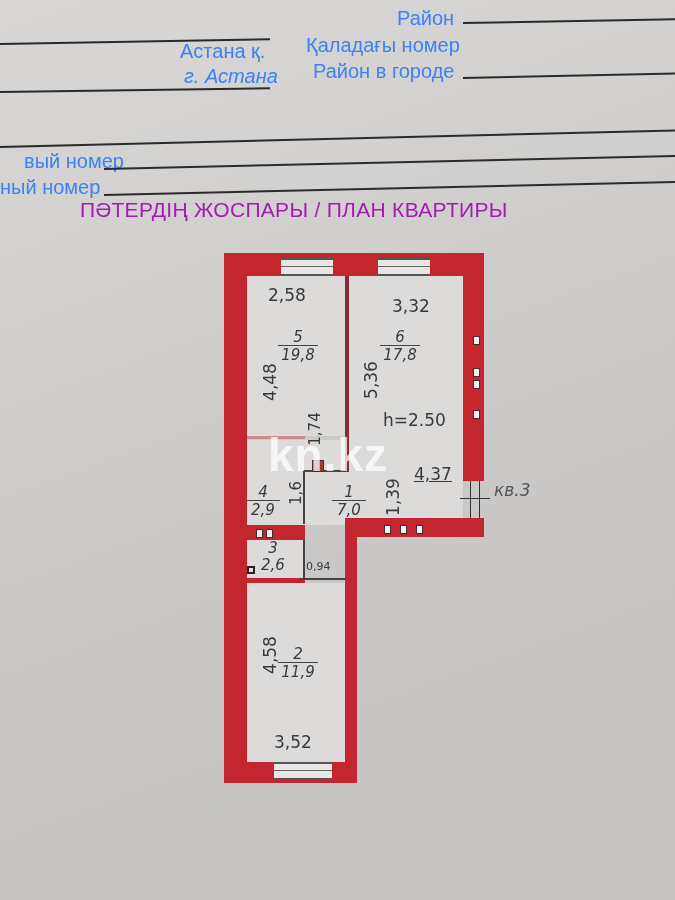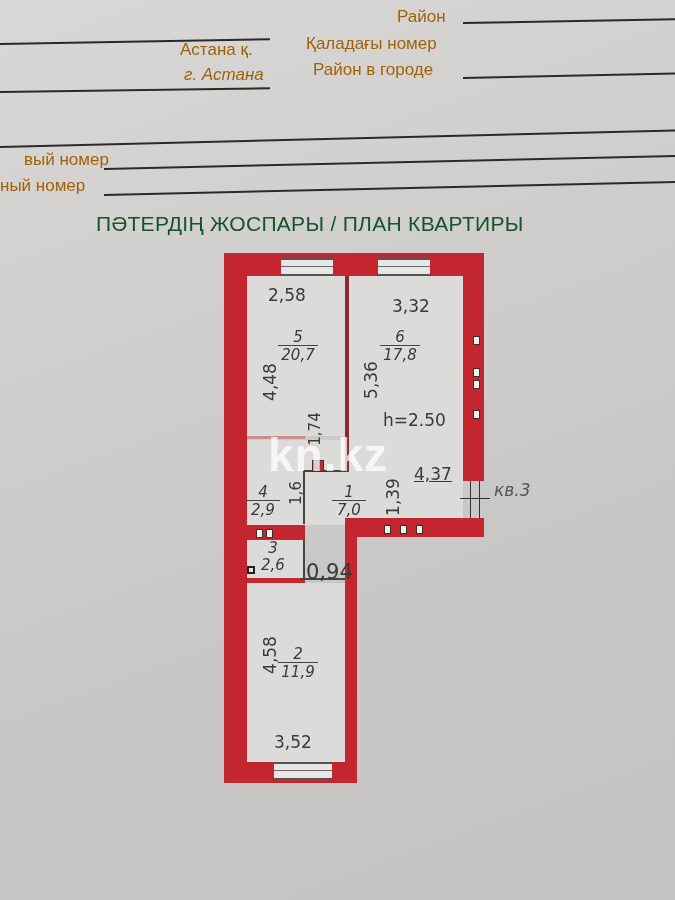--- a/index.html
+++ b/index.html
@@ -3,23 +3,23 @@
 <meta charset="utf-8">
 <style>
   html, body { margin:0; padding:0; }
   body {
     width:675px; height:900px; overflow:hidden; position:relative;
     background: linear-gradient(160deg, #d9d8d6 0%, #cfcecc 35%, #c9c8c6 60%, #c4c3c1 100%);
     font-family: "Liberation Sans", sans-serif;
     color:#1e1e1e;
   }
   .abs { position:absolute; }
-  .lbl { position:absolute; font-size:17px; white-space:nowrap; color:#a16207; }
+  .lbl { position:absolute; font-size:20px; white-space:nowrap; color:#3b82f6; }
   .line { position:absolute; height:2px; background:#2a2a2a; transform-origin:left center; }
-  .title { position:absolute; left:80px; top:212px; font-size:21px; letter-spacing:0.3px; color:#14532d; white-space:nowrap;margin-left:16px; }
+  .title { position:absolute; left:80px; top:198px; font-size:21px; letter-spacing:0.3px; color:#a21caf; white-space:nowrap; }
 
   .wall { position:absolute; background:#c4262f; }
   .thin { position:absolute; background:#7a2a2e; }
   .win { position:absolute; background:#e8e6e4; border-top:2px solid #555; border-bottom:2px solid #555; box-sizing:border-box; }
   .win::after { content:""; position:absolute; left:0; right:0; top:45%; height:1px; background:#666; }
   .room { position:absolute; background:#dcdbd9; }
   .dim { position:absolute; font-size:17px; color:#3a3a3a; white-space:nowrap; font-family:"DejaVu Sans", sans-serif; }
   .rot { transform:rotate(-90deg); transform-origin:center center; }
   .roomnum { position:absolute; text-align:center; font-size:15px; color:#3a3a3a; font-style:italic; font-family:"DejaVu Sans", sans-serif; }
   .roomnum .n { display:block; border-bottom:1px solid #444; line-height:15px; }
@@ -97,21 +97,21 @@
   <div class="vent" style="left:473px; top:380px;"></div>
   <div class="vent" style="left:473px; top:410px;"></div>
   <div class="vent" style="left:384px; top:525px;"></div>
   <div class="vent" style="left:400px; top:525px;"></div>
   <div class="vent" style="left:416px; top:525px;"></div>
   <div class="vent" style="left:256px; top:529px;"></div>
   <div class="vent" style="left:266px; top:529px;"></div>
 
   <div class="roomnum" style="left:278px; top:330px; width:40px;">
     <span class="n">5</span>
-    <span class="a">20,7</span>
+    <span class="a">19,8</span>
   </div>
   <div class="roomnum" style="left:380px; top:330px; width:40px;">
     <span class="n">6</span>
     <span class="a">17,8</span>
   </div>
   <div class="roomnum" style="left:246px; top:485px; width:34px;">
     <span class="n">4</span>
     <span class="a">2,9</span>
   </div>
   <div class="roomnum" style="left:332px; top:485px; width:34px;">
@@ -129,20 +129,20 @@
 
   <div class="dim" style="left:268px; top:285px;">2,58</div>
   <div class="dim" style="left:392px; top:296px;">3,32</div>
   <div class="dim rot" style="left:251px; top:372px;">4,48</div>
   <div class="dim rot" style="left:352px; top:370px;">5,36</div>
   <div class="dim" style="left:383px; top:410px;">h=2.50</div>
   <div class="dim" style="left:414px; top:464px;text-decoration:underline;">4,37</div>
   <div class="dim rot" style="left:374px; top:487px;">1,39</div>
   <div class="dim rot" style="left:298px; top:420px; font-size:15px;">1,74</div>
   <div class="dim rot" style="left:284px; top:484px; font-size:15px;">1,6</div>
-  <div class="dim" style="left:306px; top:560px; font-size:21px;">0,94</div>
+  <div class="dim" style="left:306px; top:560px; font-size:11px;">0,94</div>
   <div class="dim rot" style="left:251px; top:645px;">4,58</div>
   <div class="dim" style="left:274px; top:732px;">3,52</div>
 
   <div class="hatch" style="left:494px; top:480px;">кв.3</div>
 
   <div class="watermark">kn.kz</div>
 </div>
 
 </body></html>

